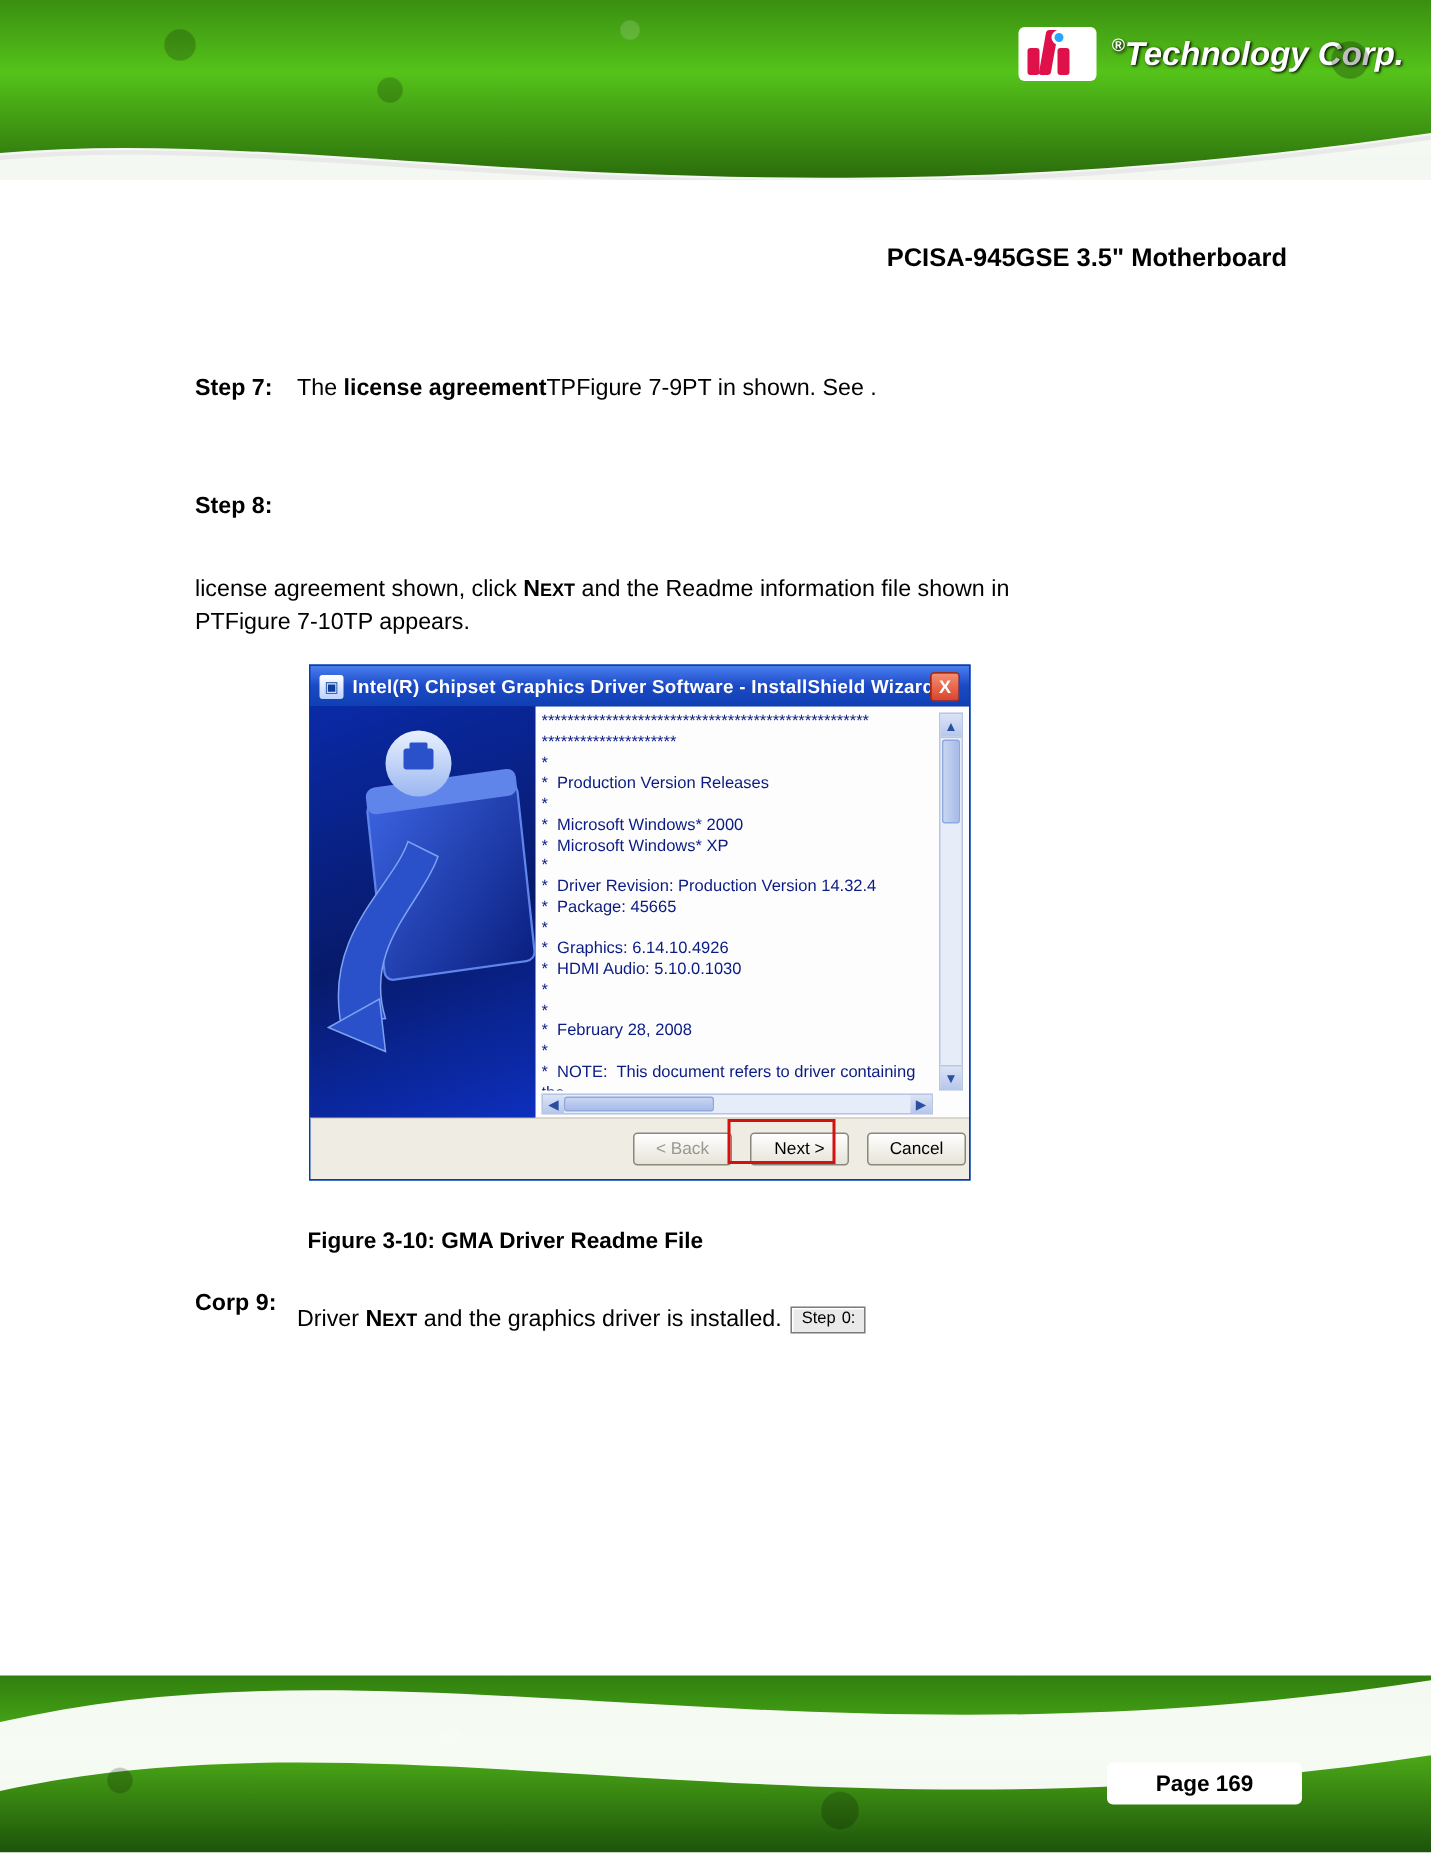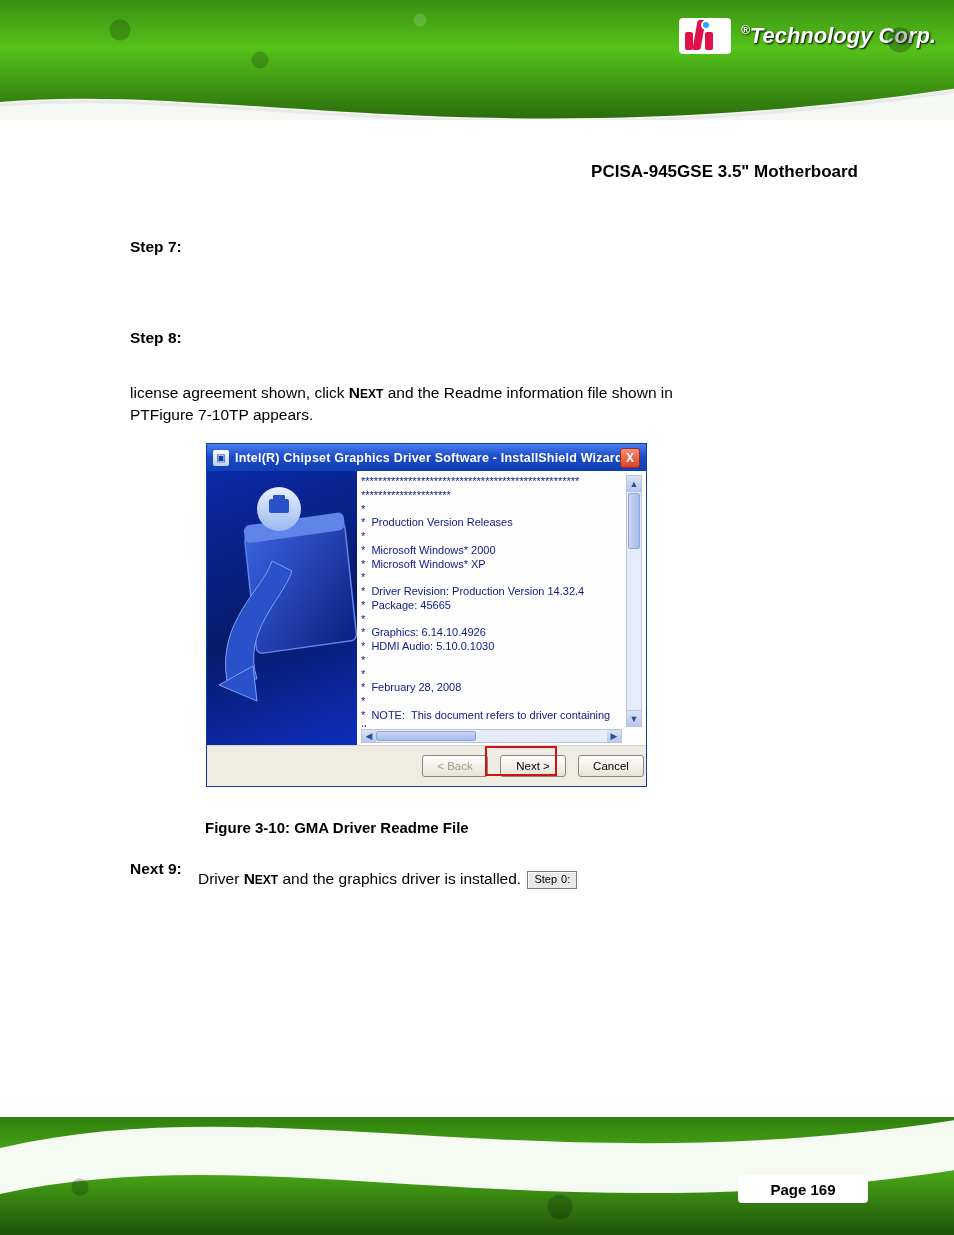--- a/index.html
+++ b/index.html
@@ -16,21 +16,21 @@
   .logo-zone { position:absolute; top:18px; right:18px; display:flex; align-items:center; gap:10px; }
   .logo-mark { background:#fff; border-radius:4px; padding:2px 6px 4px 6px; display:flex; align-items:flex-end; gap:2px; }
   .logo-mark .bar { display:inline-block; width:8px; background:#e0104a; border-radius:2px; }
   .logo-mark .b1 { height:18px; } .logo-mark .b2 { height:30px; transform:skewX(-10deg); } .logo-mark .b3 { height:18px; }
   .logo-dot { position:relative; top:-20px; left:-14px; width:10px; height:10px; border-radius:50%; background:#2aa3ff; border:2px solid #fff; }
   .logo-txt { color:#fff; font-weight:bold; font-style:italic; font-size:22px; text-shadow:1px 1px 2px #000; }
   .logo-r { font-size:12px; vertical-align:top; }
 
   .doc-title-r { position:absolute; top:162px; right:96px; font-weight:bold; font-size:17px; color:#000; }
   .body-text { font-size:15.5px; color:#000; line-height:1.45; }
-  .step7 { position:absolute; top:236px; left:130px; width:710px; display:flex; gap:10px; }
+  .step7 { position:absolute; top:248px; left:130px; width:710px; display:flex; gap:10px; }
   .step7 .lbl { font-weight:bold; min-width:58px; }
   .step8 { position:absolute; top:327px; left:130px; width:710px; display:flex; gap:10px;flex-direction:column; }
   .step8 .lbl { font-weight:bold; min-width:58px; }
 
   .wizard-zone { position:absolute; top:443px; left:206px; width:441px; height:344px; }
   .wiz-window { width:441px; height:344px; border:1px solid #0b3e9e; background:#0046c9; }
   .titlebar { height:27px; background:linear-gradient(180deg,#4a7ef0 0%,#1b49c4 50%,#0f3fb3 100%); display:flex; align-items:center; padding:0 6px; }
   .titlebar .ticon { width:16px; height:16px; background:linear-gradient(180deg,#fff,#bcd1ff); border-radius:2px; margin-right:6px; display:flex; align-items:center; justify-content:center; font-size:10px; color:#0b3e9e; }
   .titlebar .ttxt { color:#fff; font-weight:bold; font-size:12.5px; letter-spacing:0.2px; flex:1; white-space:nowrap; overflow:hidden; }
   .titlebar .closebtn { width:20px; height:20px; background:linear-gradient(180deg,#f58f72,#d9432a); border:1px solid #9c2b18; border-radius:3px; display:flex; align-items:center; justify-content:center; color:#fff; font-weight:bold; font-size:12px; cursor:pointer; }
@@ -85,20 +85,23 @@
         <span class="logo-dot"></span>
       </div>
       <span class="logo-txt"><span class="logo-r">®</span><span>Technology Corp.</span></span>
     </div>
   </div>
 
   <div class="doc-title-r">PCISA-945GSE 3.5" Motherboard</div>
 
   <div class="step7 body-text">
     <span class="lbl">Step 7:</span>
+    <span>
+      <span>The </span><b>license agreement</b><span>TPFigure 7-9PT</span><span> in shown. See .</span>
+    </span>
   </div>
 
   <div class="step8 body-text">
     <span class="lbl">Step 8:</span>
     <span>
       <br>
       <span>license agreement shown, click </span><b>N</b><b style="font-size:12px">EXT</b><span> and the Readme information file shown in</span><br>
       <span>PTFigure 7-10TP</span><span> appears.</span>
     </span>
   </div>
@@ -173,21 +176,21 @@
         <div class="wbtn primary" id="next-btn">Next &gt;</div>
         <div class="wbtn">Cancel</div>
       </div>
     </div>
     <div class="highlight-box" style="top:303px; left:279px; width:72px; height:30px;"></div>
   </div>
 
   <div class="fig-label">Figure 3-10: GMA Driver Readme File</div>
 
   <div class="step9 body-text">
-    <span class="lbl">Next 9:</span>
+    <span class="lbl">Corp 9:</span>
     <span>
       <span>Driver </span><b>N</b><b style="font-size:12px">EXT</b><span> and the graphics driver is installed.</span>
       <span class="kbd">Step<span style="margin-left:4px">0:</span></span>
     </span>
   </div>
 
   <div class="footer-band">
     <svg class="footer-swoosh" viewBox="0 0 1100 160" preserveAspectRatio="none">
       <path d="M0,130 C300,30 600,170 1100,70 L1100,120 C600,220 300,80 0,175 Z" fill="#ffffff" opacity="0.95"></path>
     </svg>

